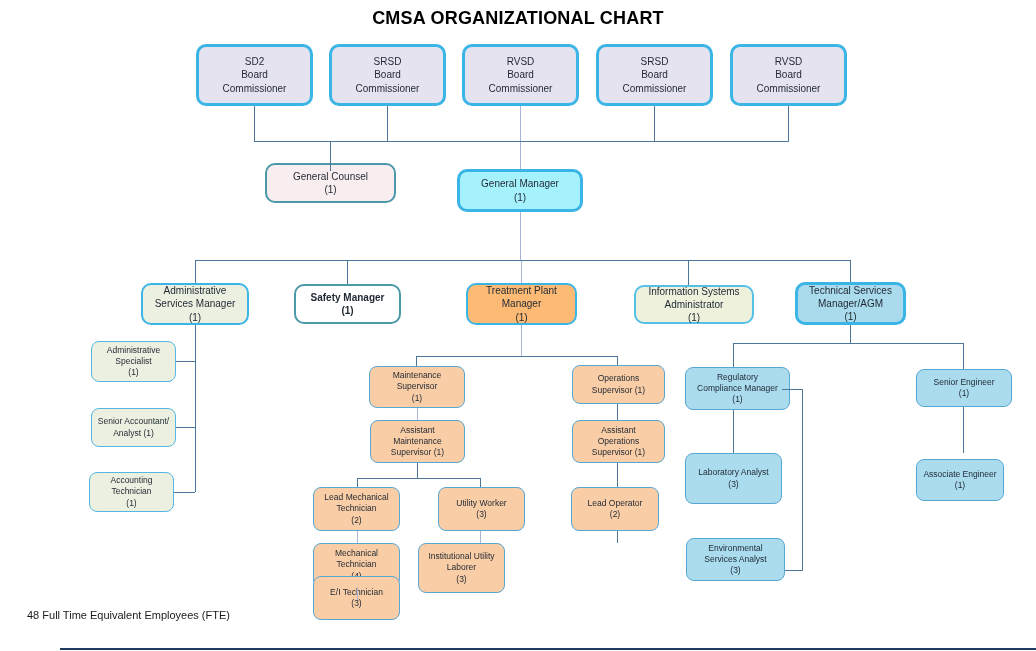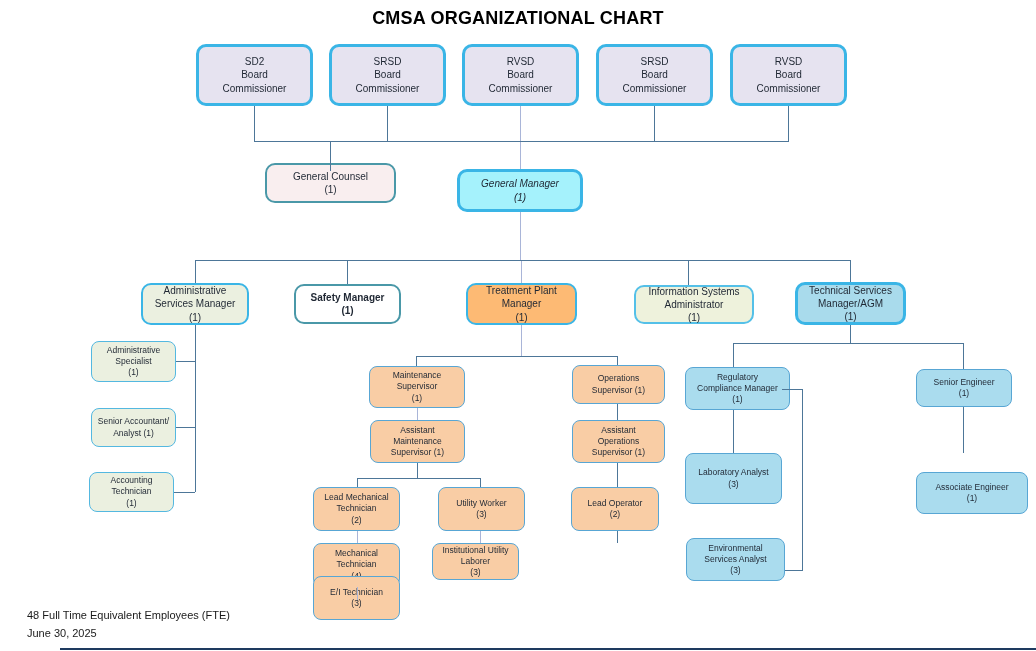--- a/index.html
+++ b/index.html
@@ -13,21 +13,21 @@
   }
   .node {
     position:absolute; box-sizing:border-box;
     display:flex; align-items:center; justify-content:center;
     text-align:center; white-space:pre-line;
     color:#1f2733; font-size:10px; line-height:1.32;
     border-radius:10px; padding:1px 2px;
   }
   .v-comm        { background:#e6e3f0; border:3px solid #3ab5e6; }
   .v-pink        { background:#f9eeef; border:2.5px solid #4a98a8; }
-  .v-cyan        { background:#a5f2fc; border:3px solid #3ab5e6;font-style:italic; }
+  .v-cyan        { background:#a5f2fc; border:3px solid #3ab5e6; }
   .v-sage-major  { background:#ebf0e0; border:2.5px solid #3ab5e6; }
   .v-white       { background:#ffffff; border:2.5px solid #4a98a8;font-weight:bold; }
   .v-peach-major { background:#fdba74; border:2.5px solid #3ab5e6; }
   .v-sage2       { background:#eef2dc; border:2px solid #54c0e8; }
   .v-blue-major  { background:#a9dbec; border:3px solid #3ab5e6; }
   .v-sage  { background:#ebf0e0; border:1.6px solid #54b8e0; font-size:8.5px; border-radius:8px; }
   .v-peach { background:#f9cda5; border:1.6px solid #58a6d4; font-size:8.5px; border-radius:8px; }
   .v-blue  { background:#aadcee; border:1.6px solid #58a6d4; font-size:8.5px; border-radius:8px; }
   .cline { position:absolute; background:#4d7698; }
   .cline.light { background:#a9b5d8; }
@@ -101,36 +101,36 @@
 Operations
 Supervisor (1)</div>
   <div class="node v-peach" style="left:313px;top:487px;width:87px;height:44px">Lead Mechanical
 Technician
 (2)</div>
   <div class="node v-peach" style="left:438px;top:487px;width:87px;height:44px">Utility Worker
 (3)</div>
   <div class="node v-peach" style="left:313px;top:543px;width:87px;height:44px">Mechanical
 Technician
 (4)</div>
-  <div class="node v-peach" style="left:432px;top:543px;width:87px;height:37px">Institutional Utility
+  <div class="node v-peach" style="left:418px;top:543px;width:87px;height:50px">Institutional Utility
 Laborer
 (3)</div>
   <div class="node v-peach" style="left:313px;top:576px;width:87px;height:44px">E/I Technician
 (3)</div>
   <div class="node v-peach" style="left:571px;top:487px;width:88px;height:44px">Lead Operator
 (2)</div>
 
   <div class="node v-blue" style="left:685px;top:367px;width:105px;height:43px">Regulatory
 Compliance Manager
 (1)</div>
   <div class="node v-blue" style="left:916px;top:369px;width:96px;height:38px">Senior Engineer
 (1)</div>
   <div class="node v-blue" style="left:685px;top:453px;width:97px;height:51px">Laboratory Analyst
 (3)</div>
-  <div class="node v-blue" style="left:916px;top:472px;width:112px;height:42px">Associate Engineer
+  <div class="node v-blue" style="left:916px;top:459px;width:88px;height:42px">Associate Engineer
 (1)</div>
   <div class="node v-blue" style="left:686px;top:538px;width:99px;height:43px">Environmental
 Services Analyst
 (3)</div>
 
   <div class="cline" style="left:254px;top:106px;width:1px;height:35px"></div>
   <div class="cline" style="left:387px;top:106px;width:1px;height:35px"></div>
   <div class="cline light" style="left:520px;top:106px;width:1px;height:35px"></div>
   <div class="cline" style="left:654px;top:106px;width:1px;height:35px"></div>
   <div class="cline" style="left:788px;top:106px;width:1px;height:35px"></div>
@@ -172,18 +172,17 @@
   <div class="cline" style="left:733px;top:344px;width:1px;height:23px"></div>
   <div class="cline" style="left:963px;top:344px;width:1px;height:25px"></div>
   <div class="cline" style="left:733px;top:410px;width:1px;height:43px"></div>
   <div class="cline" style="left:963px;top:407px;width:1px;height:46px"></div>
   <div class="cline" style="left:782px;top:389px;width:20px;height:1px"></div>
   <div class="cline" style="left:802px;top:389px;width:1px;height:182px"></div>
   <div class="cline" style="left:785px;top:570px;width:17px;height:1px"></div>
 
   <div id="footer-note">
     <div>48 Full Time Equivalent Employees (FTE)</div>
-    <div>June 30, 2025</div>
   </div>
 
   <div id="bottom-rule"></div>
 
 </div>
 
 </body></html>

